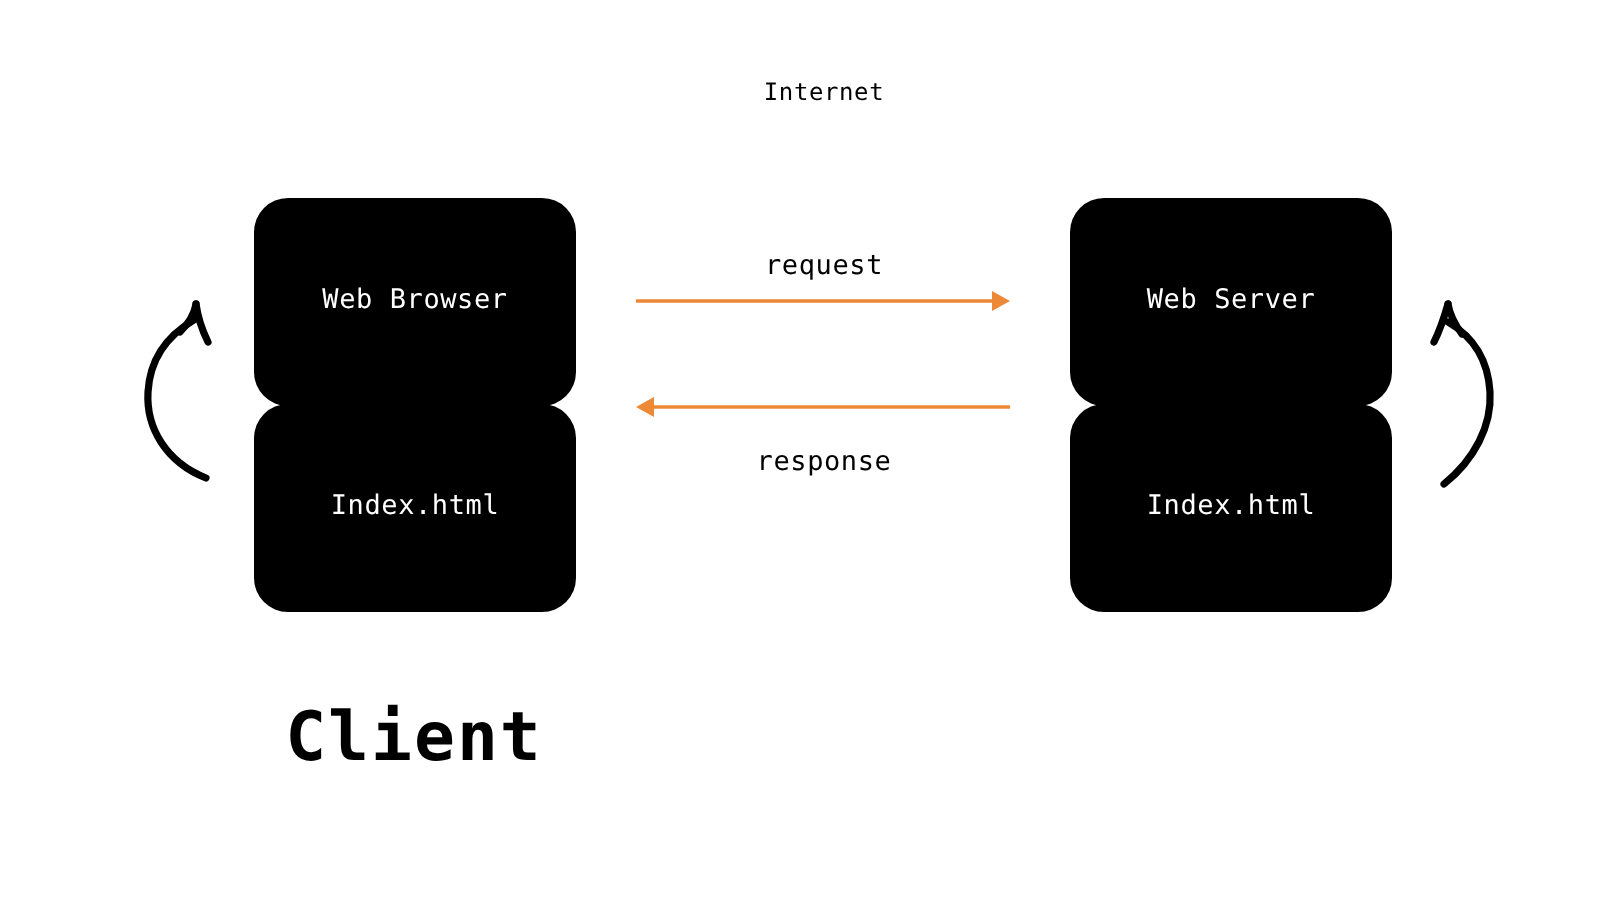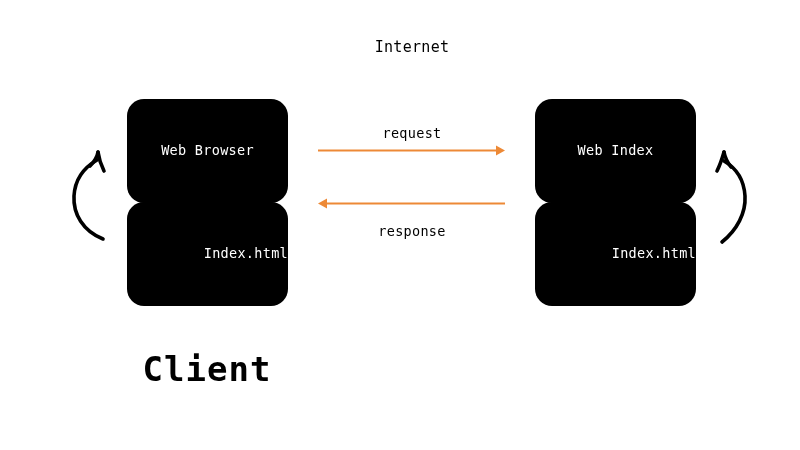--- a/index.html
+++ b/index.html
@@ -36,21 +36,21 @@
     left: 0;
     width: 161px;
     height: 104px;
     background: #000000;
     border-radius: 17px;
     display: flex;
     align-items: center;
     justify-content: center;
   }
   .node-box.upper { top: 0px; }
-  .node-box.lower { top: 103px; justify-content: flex-end; }
+  .node-box.lower { top: 103px; }
 
   .node-label {
     color: #ffffff;
     font-size: 13.5px;
     letter-spacing: 0.3px;
     line-height: 1;
     white-space: nowrap;
     user-select: none;
   }
 
@@ -70,21 +70,21 @@
   #client-caption { left: 87px; }
   #server-caption { left: 495px; }
 
   
   .center-title {
     position: absolute;
     left: 312px;
     top: 40px;
     width: 200px;
     text-align: center;
-    font-size: 15px;
+    font-size: 12px;
     color: #000000;
     letter-spacing: 0.3px;
     line-height: 1;
     white-space: nowrap;
   }
 
   .flow-label {
     position: absolute;
     width: 200px;
     text-align: center;
@@ -118,21 +118,21 @@
     </div>
     <div class="node-box lower">
       <span class="node-label">Index.html</span>
     </div>
   </div>
 
   <div class="tier-caption" id="client-caption">Client</div>
 
   <div class="node-stack" id="server-stack">
     <div class="node-box upper">
-      <span class="node-label">Web Index</span>
+      <span class="node-label">Web Server</span>
     </div>
     <div class="node-box lower">
       <span class="node-label">Index.html</span>
     </div>
   </div>
 
 
   <div class="center-title">Internet</div>
 
   <div class="flow-label" id="request-label">request</div>

